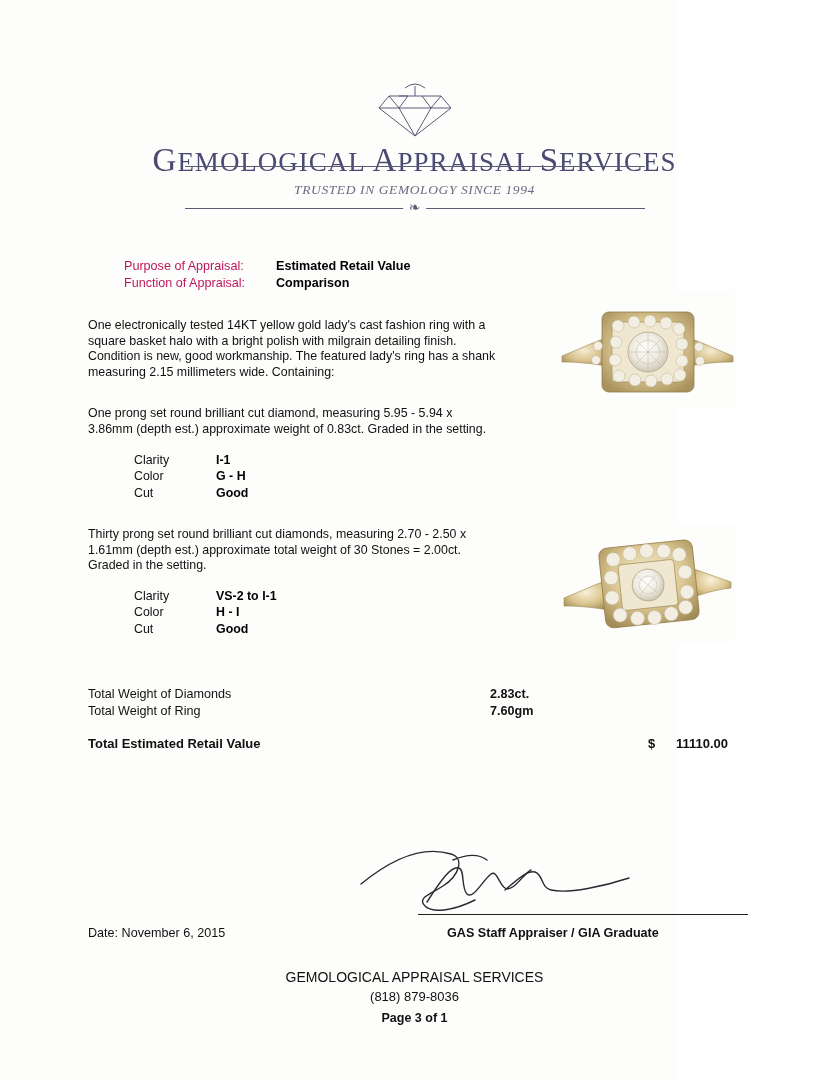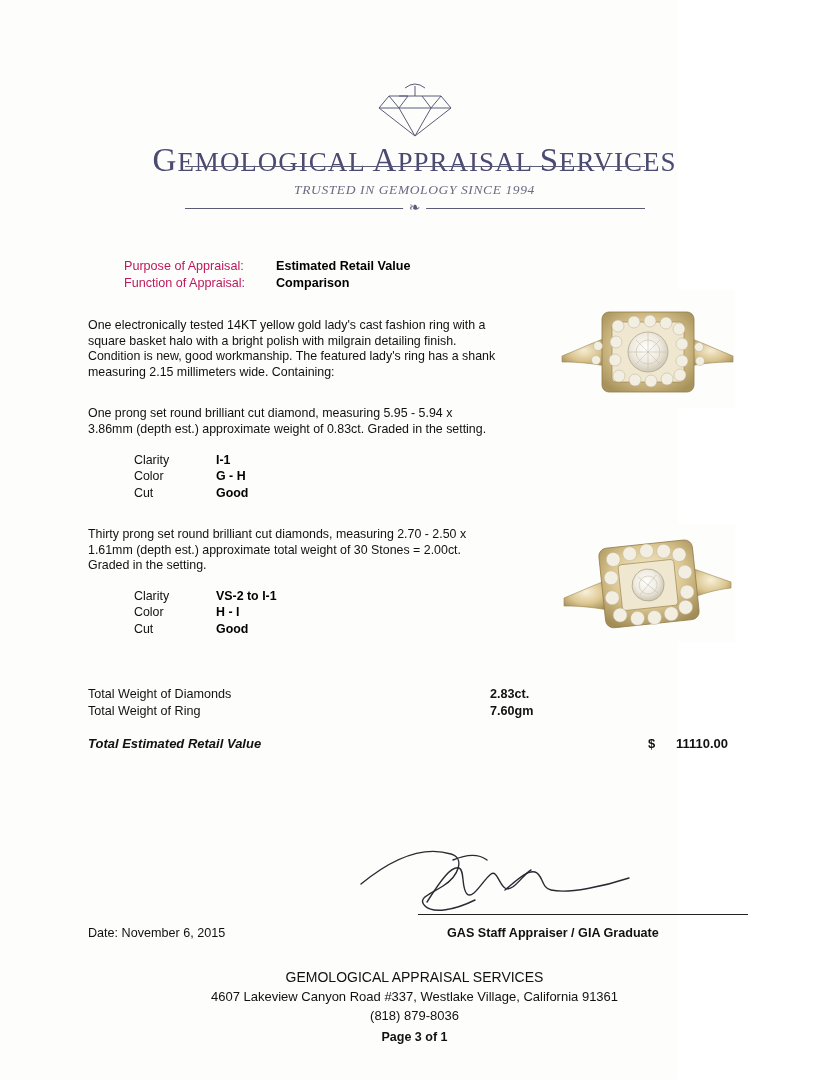--- a/index.html
+++ b/index.html
@@ -159,21 +159,21 @@
   .tot-val { font-weight: bold; }
   .grand {
     position: absolute;
     left: 88px;
     top: 736px;
     width: 660px;
     display: flex;
     font-size: 13px;
     font-weight: bold;
   }
-  .grand-label { width: 560px; font-style: italic; }
+  .grand-label { width: 560px; }
   .grand-cur { width: 28px; }
   .grand-amt { }
 
   
   .sig-area {
     position: absolute;
     left: 0;
     top: 840px;
     width: 829px;
   }
@@ -422,18 +422,17 @@
         <path d="M98,20 C112,14 124,14 132,20"></path>
       </g>
     </svg>
     <div class="sig-line"></div>
     <div class="sig-date">Date: November 6, 2015</div>
     <div class="sig-title">GAS Staff Appraiser / GIA Graduate</div>
   </div>
 
   <div class="footer">
     <div class="f1">GEMOLOGICAL APPRAISAL SERVICES</div>
-    <div class="f2">4607 Lakeview Canyon Road #337, Westlake Village, California 91361</div>
     <div class="f3">(818) 879-8036</div>
     <div class="f4">Page 3 of 1</div>
   </div>
 
 </div>
 
 </body></html>

